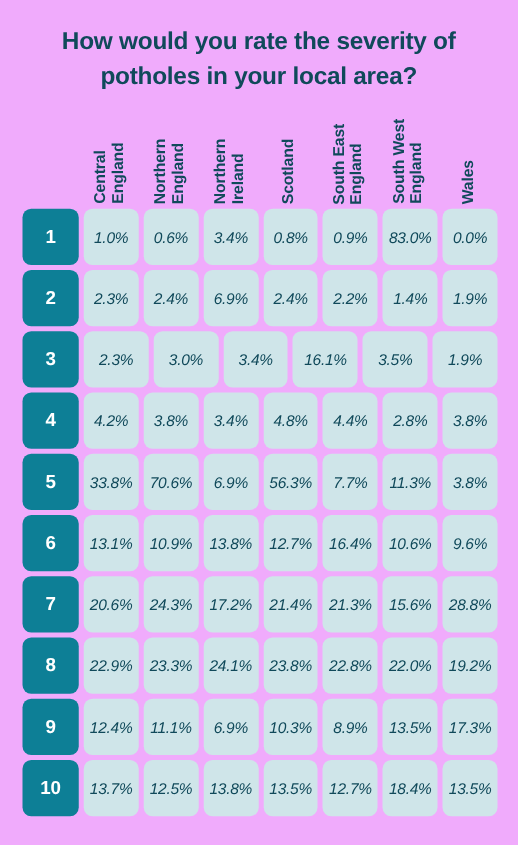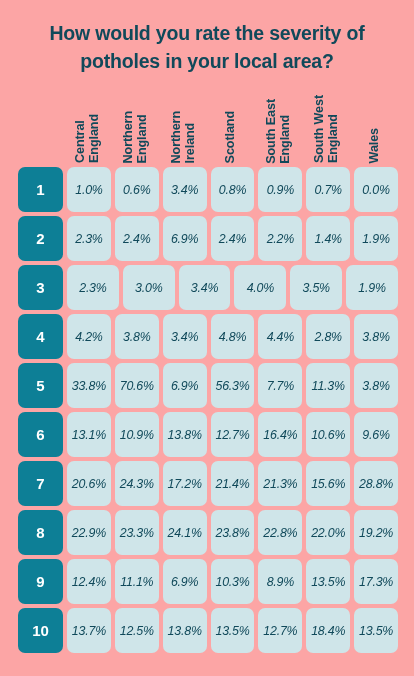--- a/index.html
+++ b/index.html
@@ -12,21 +12,21 @@
     background: #ffffff;
     font-family: "Liberation Sans", sans-serif;
     overflow: hidden;
   }
   .infographic {
     width: 414px;
     height: 676px;
     box-sizing: border-box;
     display: flex;
     flex-direction: column;
-    background: #fca5a5;
+    background: #f0abfc;
   }
 
   
   .title {
     color: #10495a;
     font-size: 19.5px;
     font-weight: bold;
     line-height: 1.42;
     text-align: center;
     padding: 20px 14px 0 14px;
@@ -147,21 +147,21 @@
     </div>
 
     <div class="data-row">
       <div class="row-label">1</div>
       <div class="cells">
         <div class="cell">1.0%</div>
         <div class="cell">0.6%</div>
         <div class="cell">3.4%</div>
         <div class="cell">0.8%</div>
         <div class="cell">0.9%</div>
-        <div class="cell">0.7%</div>
+        <div class="cell">83.0%</div>
         <div class="cell">0.0%</div>
       </div>
     </div>
 
     <div class="data-row">
       <div class="row-label">2</div>
       <div class="cells">
         <div class="cell">2.3%</div>
         <div class="cell">2.4%</div>
         <div class="cell">6.9%</div>
@@ -171,21 +171,21 @@
         <div class="cell">1.9%</div>
       </div>
     </div>
 
     <div class="data-row">
       <div class="row-label">3</div>
       <div class="cells">
         <div class="cell">2.3%</div>
         <div class="cell">3.0%</div>
         <div class="cell">3.4%</div>
-        <div class="cell">4.0%</div>
+        <div class="cell">16.1%</div>
         <div class="cell">3.5%</div>
         <div class="cell">1.9%</div>
       </div>
     </div>
 
     <div class="data-row">
       <div class="row-label">4</div>
       <div class="cells">
         <div class="cell">4.2%</div>
         <div class="cell">3.8%</div>

